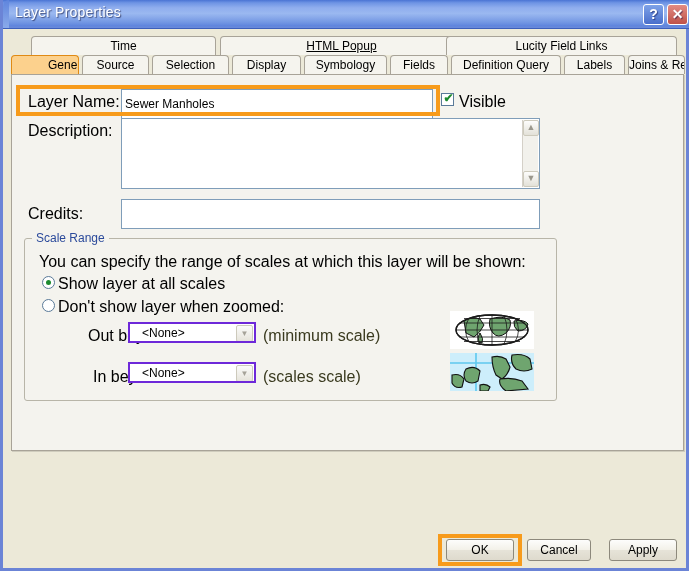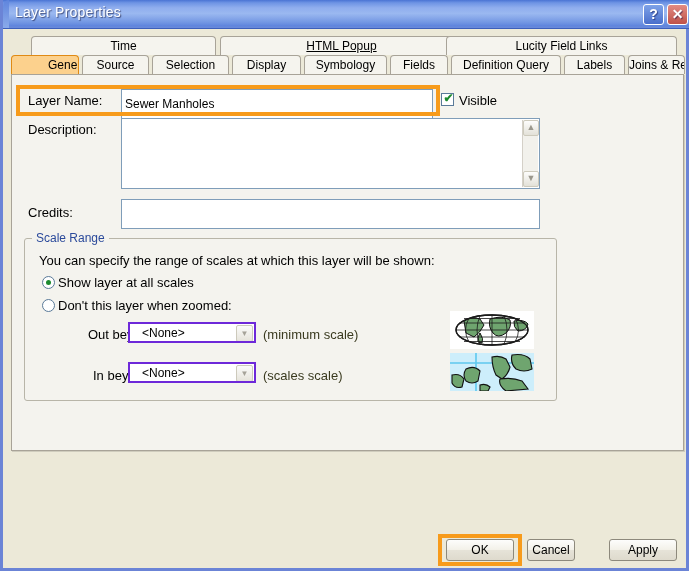--- a/index.html
+++ b/index.html
@@ -103,21 +103,21 @@
     width: 673px; height: 377px;
     box-sizing: border-box;
     background: #f4f3ee;
     border: 1px solid #a8a398;
     box-shadow: 1px 1px 0 rgba(0,0,0,.12);
   }
 
   
   .lbl {
     position: absolute;
-    font-size: 13px;
+    font-size: 16px;
     color: #000000;
     white-space: nowrap;
   }
 
   
   #layername-highlight {
     position: absolute;
     left: 13px; top: 85px;
     width: 424px; height: 31px;
     box-sizing: border-box;
@@ -341,21 +341,21 @@
 
   <div id="scalerange-group"></div>
   <div id="scalerange-legend">Scale Range</div>
 
   <div class="lbl" style="left:36px; top:253px;">You can specify the range of scales at which this layer will be shown:</div>
 
   <div class="radio on" style="left:39px; top:276px;"></div>
   <div class="lbl" style="left:55px; top:275px;">Show layer at all scales</div>
 
   <div class="radio" style="left:39px; top:299px;"></div>
-  <div class="lbl" style="left:55px; top:298px;">Don't this layer when zoomed:</div>
+  <div class="lbl" style="left:55px; top:298px;">Don't show layer when zoomed:</div>
 
   <div class="lbl" style="left:85px; top:327px;">Out beyond:</div>
   <div class="combo" style="left:125px; top:322px; width:128px;">
     <span>&lt;None&gt;</span>
     <span class="combo-arrow">▼</span>
   </div>
   <div class="lbl" style="left:260px; top:327px; color:#3a3a1f;">(minimum scale)</div>
 
   <div class="lbl" style="left:90px; top:368px;">In beyond:</div>
   <div class="combo" style="left:125px; top:362px; width:128px;">
@@ -386,16 +386,16 @@
       <path d="M62 2 Q74 0 80 6 L82 16 Q74 20 66 16 Q60 10 62 2 Z" fill="#6fa56f" stroke="#111" stroke-width="1.1"></path>
       <path d="M50 26 Q62 24 72 28 L78 36 L56 38 Q48 32 50 26 Z" fill="#6fa56f" stroke="#111" stroke-width="1.1"></path>
       <path d="M16 16 Q24 12 30 18 L28 28 Q22 32 16 28 Q12 22 16 16 Z" fill="#6fa56f" stroke="#111" stroke-width="1.1"></path>
       <path d="M2 22 Q10 20 14 26 L12 34 Q5 36 2 30 Z" fill="#6fa56f" stroke="#111" stroke-width="1.1"></path>
       <path d="M30 32 Q36 30 40 34 L38 38 L30 38 Z" fill="#6fa56f" stroke="#111" stroke-width="1.1"></path>
     </svg>
   </div>
 
   <div id="ok-highlight"></div>
   <div class="btn" style="left:443px; top:539px; width:68px;">OK</div>
-  <div class="btn" style="left:524px; top:539px; width:48px;">Cancel</div>
+  <div class="btn" style="left:524px; top:539px; width:64px;">Cancel</div>
   <div class="btn" style="left:606px; top:539px; width:68px;">Apply</div>
 
 </div>
 
 </body></html>

